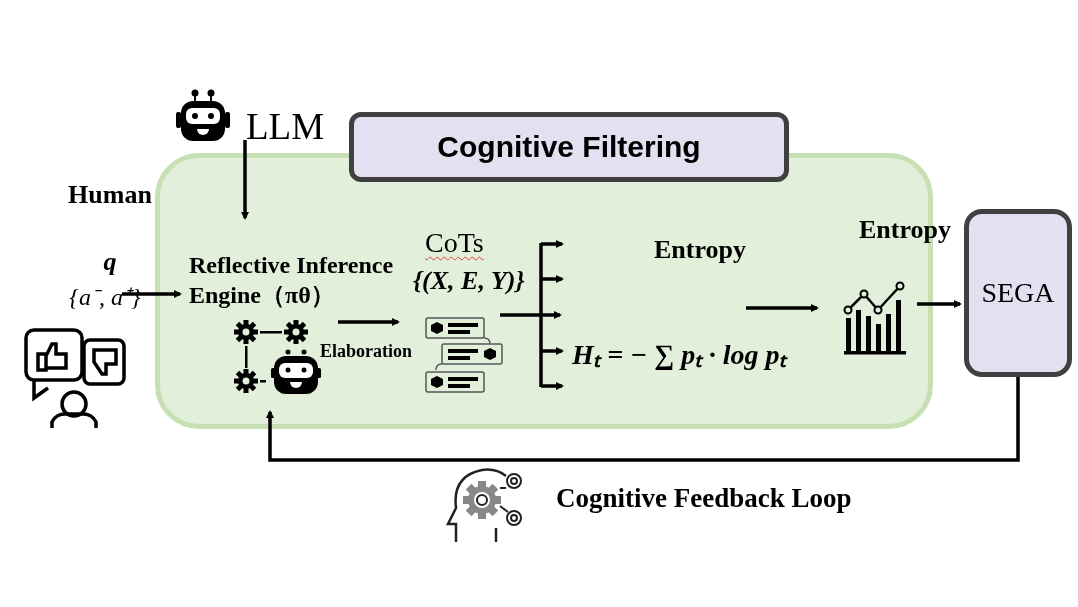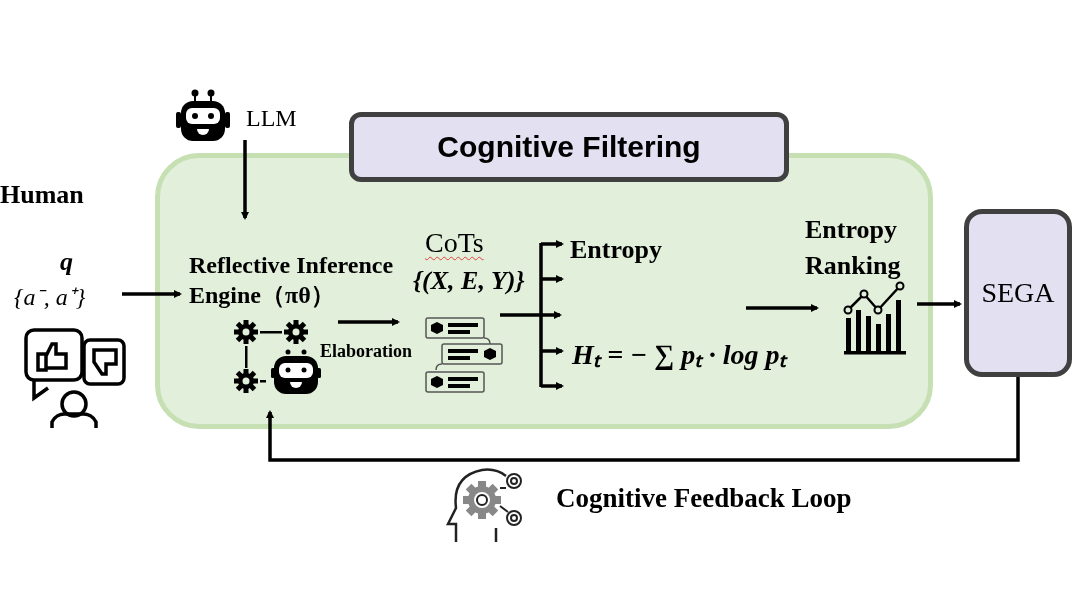--- a/index.html
+++ b/index.html
@@ -4,21 +4,21 @@
 <style>
   html, body { margin: 0; padding: 0; background: #ffffff; }
   body { width: 1078px; height: 607px; position: relative; overflow: hidden; font-family: "Liberation Serif", serif; color: #000; }
   .abs { position: absolute; }
   .serif-b { font-family: "Liberation Serif", serif; font-weight: bold; }
   .serif { font-family: "Liberation Serif", serif; }
   .sans-b { font-family: "Liberation Sans", sans-serif; font-weight: bold; }
   #green-panel { left: 155px; top: 153px; width: 778px; height: 276px; background: #E2EFDA; border: 5px solid #C6E0B4; border-radius: 44px; box-sizing: border-box; }
   #filter-box { left: 349px; top: 112px; width: 440px; height: 70px; background: #E2E0F1; border: 5px solid #404040; border-radius: 12px; box-sizing: border-box; display:flex; align-items:center; justify-content:center; font-size: 30px; }
   #sega-box { left: 964px; top: 209px; width: 108px; height: 168px; background: #E2E0F1; border: 5px solid #404040; border-radius: 18px; box-sizing: border-box; display:flex; align-items:center; justify-content:center; font-size: 28px; }
-  .center { text-align: left; }
+  .center { text-align: center; padding-left: 35px; }
   svg.overlay { position: absolute; left: 0; top: 0; }
   .math { font-family: "Liberation Serif", serif; font-style: italic; font-weight: bold; }
 </style>
 </head>
 <body>
 
 <div id="green-panel" class="abs"></div>
 
 <div id="filter-box" class="abs sans-b">
   <span>Cognitive Filtering</span>
@@ -62,21 +62,21 @@
   <rect x="22" y="7" width="2" height="6" fill="#000"></rect>
     <rect x="38" y="7" width="2" height="6" fill="#000"></rect>
   <rect x="4" y="24" width="5" height="16" rx="2" fill="#000"></rect>
     <rect x="53" y="24" width="5" height="16" rx="2" fill="#000"></rect>
   <rect x="9" y="13" width="44" height="40" rx="12" fill="#000"></rect>
   <rect x="14" y="20" width="34" height="16" rx="6" fill="#fff"></rect>
   <circle cx="23" cy="28" r="3" fill="#000"></circle>
     <circle cx="39" cy="28" r="3" fill="#000"></circle>
   <path d="M25 41 h12 a6 6 0 0 1 -12 0 z" fill="#fff"></path>
 </svg>
-<div class="abs serif" style="left:246px;top:105px;font-size:24px;">LLM</div>
+<div class="abs serif" style="left:246px;top:105px;font-size:37px;">LLM</div>
 
 <div class="abs serif-b center" style="left:0;top:177px;width:150px;font-size:26px;line-height:36px;">
   <div>Human</div>
 </div>
 <div class="abs math center" style="left:60px;top:247px;width:30px;font-size:26px;">q</div>
 <div class="abs center" style="left:14px;top:279px;width:112px;font-size:24px;font-family:'Liberation Serif',serif;font-style:italic;">{a⁻, a⁺}</div>
 
 <svg class="abs" style="left:22px;top:326px" width="110" height="102" viewBox="0 0 110 102" fill="none" stroke="#000" stroke-width="3.5">
   <rect x="4" y="4" width="56" height="50" rx="8"></rect>
   <path d="M12 54 l0 18 l14 -10"></path>
@@ -160,21 +160,20 @@
   </g>
 </svg>
 
 <div class="abs serif-b center" style="left:570px;top:232px;width:190px;font-size:26px;line-height:36px;">
   <div>Entropy</div>
 </div>
 <div class="abs math" style="left:572px;top:334px;font-size:28px;white-space:nowrap;">Hₜ = − ∑ pₜ · log pₜ</div>
 
 <div class="abs serif-b center" style="left:805px;top:212px;width:130px;font-size:26px;line-height:36px;">
   <div>Entropy</div>
-  <div>Ranking</div>
 </div>
 <svg class="abs" style="left:842px;top:280px" width="68" height="76" viewBox="0 0 68 76">
   <g fill="#000">
     <rect x="4" y="38" width="5" height="34"></rect>
     <rect x="14" y="30" width="5" height="42"></rect>
     <rect x="24" y="36" width="5" height="36"></rect>
     <rect x="34" y="44" width="5" height="28"></rect>
     <rect x="44" y="34" width="5" height="38"></rect>
     <rect x="54" y="20" width="5" height="52"></rect>
     <rect x="2" y="71" width="62" height="3.5"></rect>

